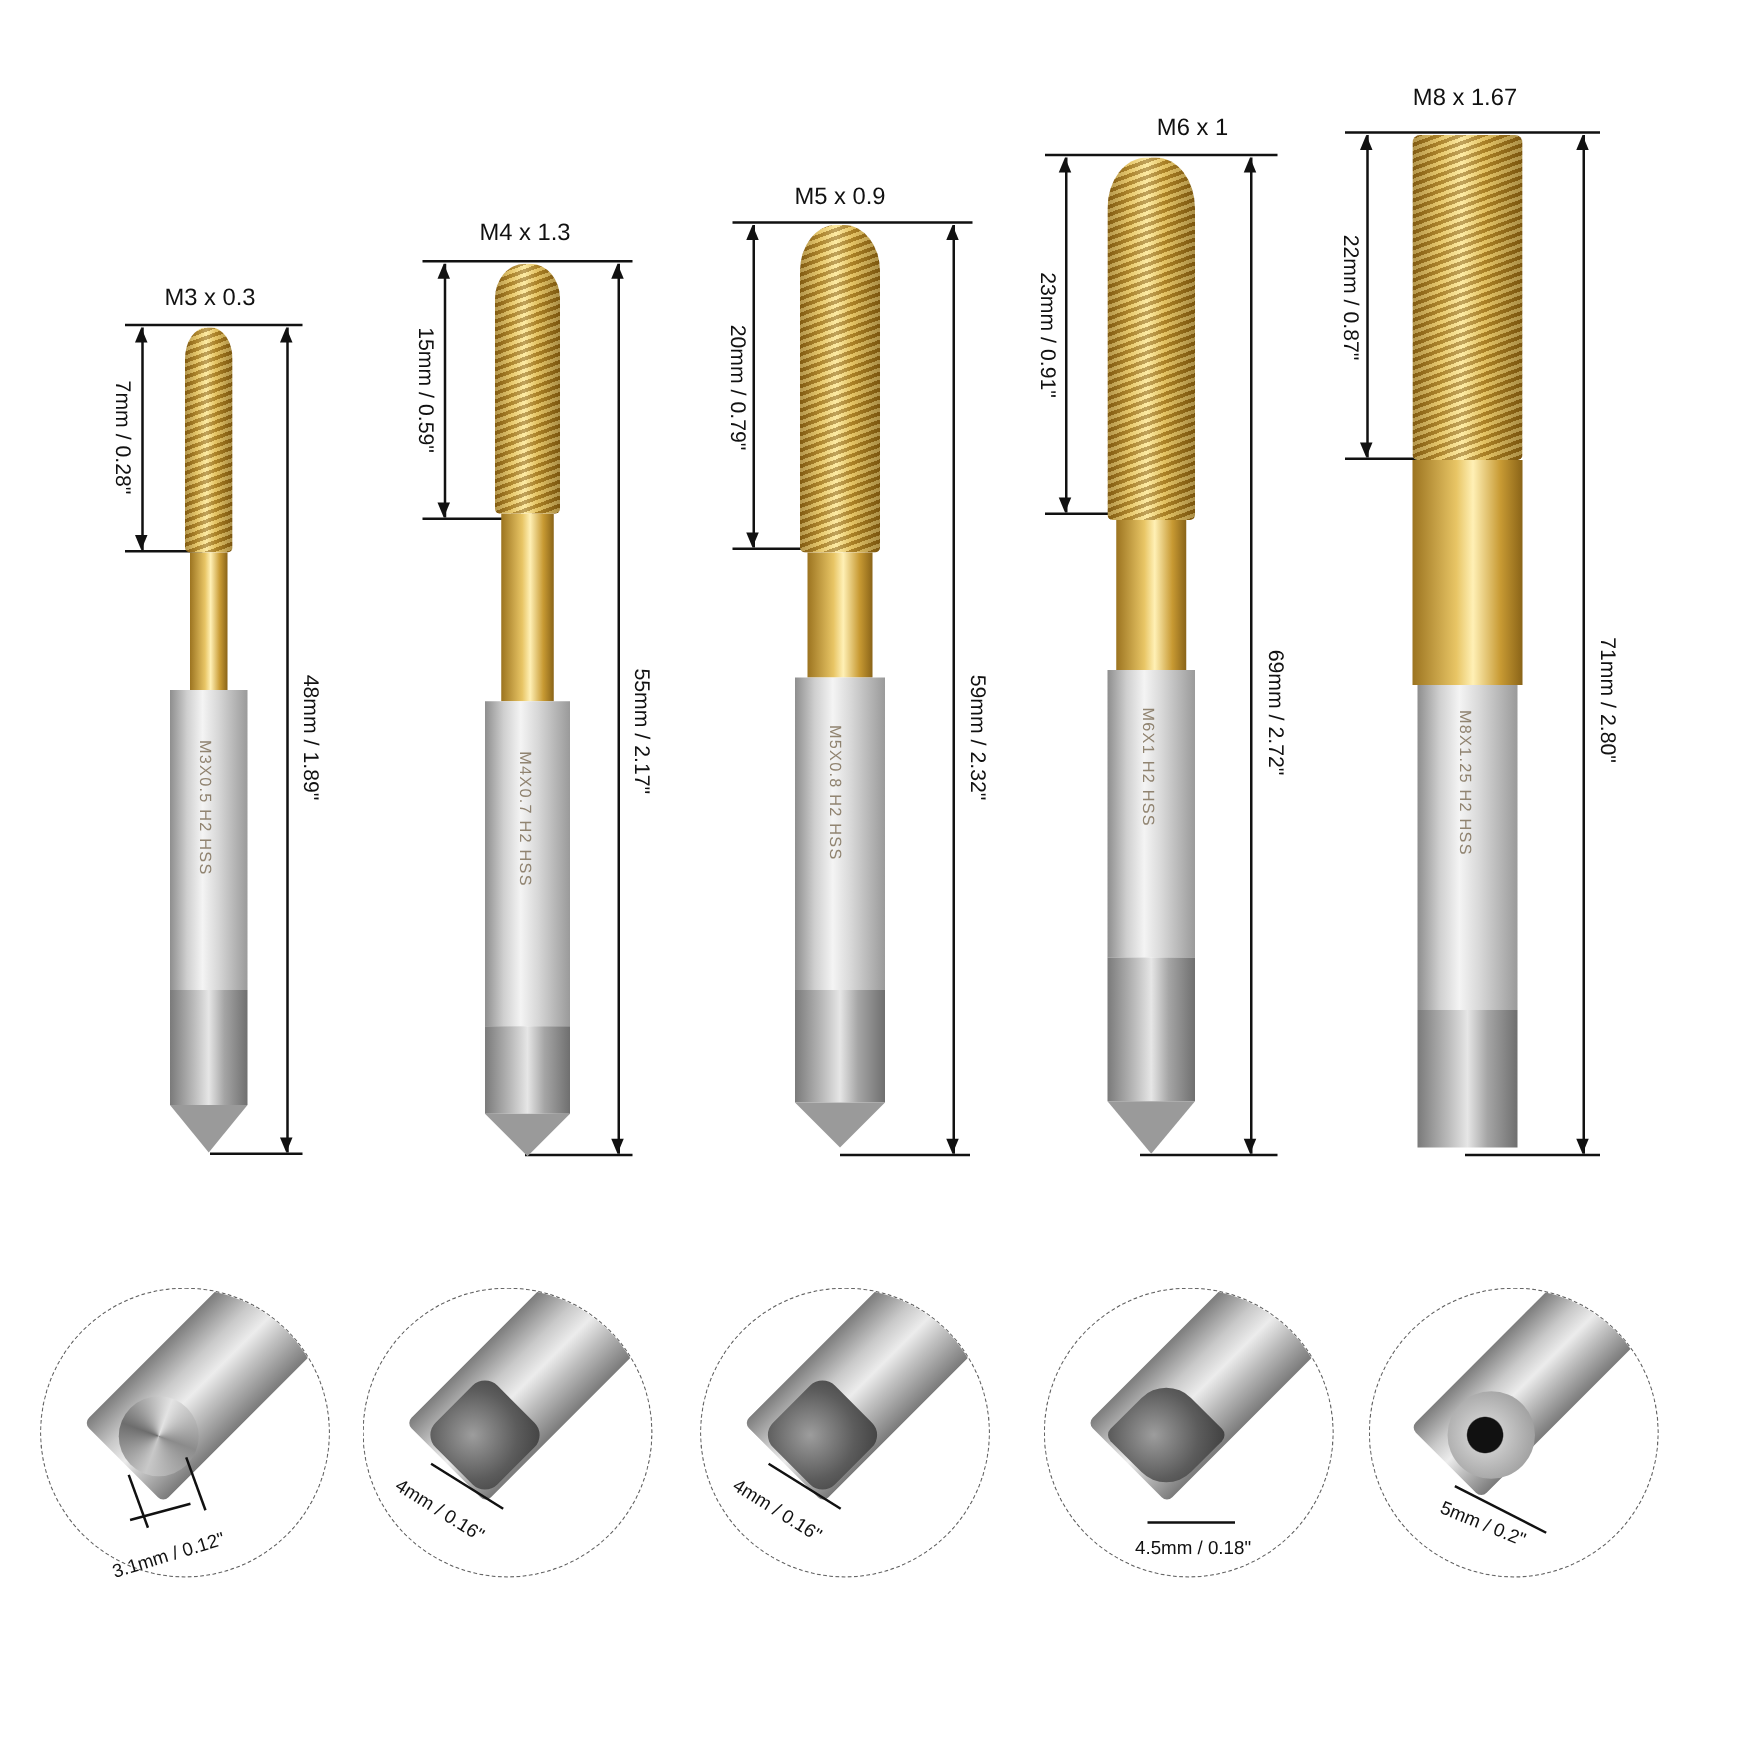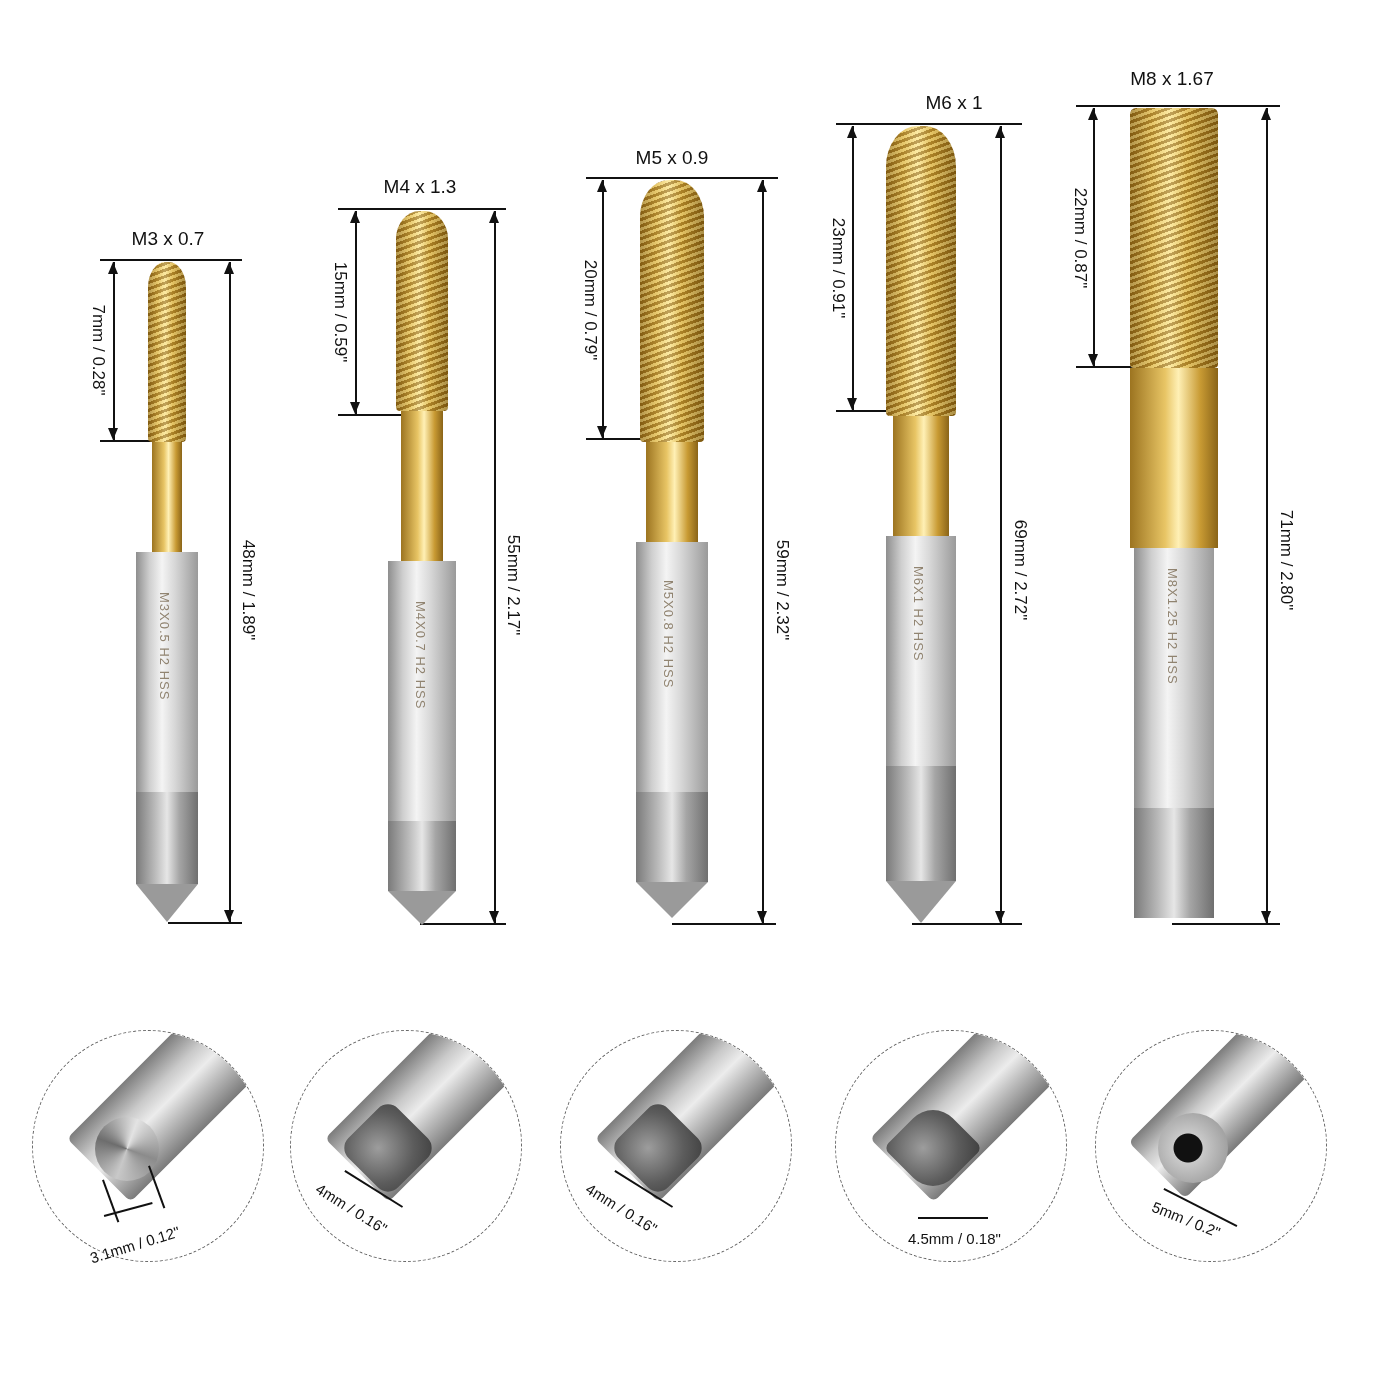--- a/index.html
+++ b/index.html
@@ -39,21 +39,21 @@
   .circle .cone { position:absolute; width:64px; height:64px; left:62px; top:86px; border-radius:50%;
      background: conic-gradient(from 200deg, #c8c8c8, #6d6d6d, #e3e3e3, #8b8b8b, #c8c8c8); }
   .clabel { position:absolute; font-size:15px; white-space:nowrap; transform-origin:0 0; }
   .dimline { position:absolute; background:#111; height:1.5px; transform-origin:0 50%; }
   .tick { position:absolute; background:#111; width:1.5px; transform-origin:50% 0; }
 </style>
 </head>
 <body>
 
 <div>
-  <div class="abs title" style="left:168px;top:228px;">M3 x 0.7</div>
+  <div class="abs title" style="left:168px;top:228px;">M3 x 0.3</div>
   <div class="abs hline" style="left:100px;top:259px;width:142px;"></div>
 
   <div class="abs vline" style="left:113px;top:262px;height:178px;"></div>
   <div class="abs arrow-up" style="left:108px;top:262px;"></div>
   <div class="abs arrow-down" style="left:108px;top:428px;"></div>
   <div class="abs hline" style="left:100px;top:440px;width:62px;"></div>
   <div class="abs vlabel cw" style="left:108px;top:350px;">7mm / 0.28"</div>
 
   <div class="abs vline" style="left:229px;top:262px;height:660px;"></div>
   <div class="abs arrow-up" style="left:224px;top:262px;"></div>

